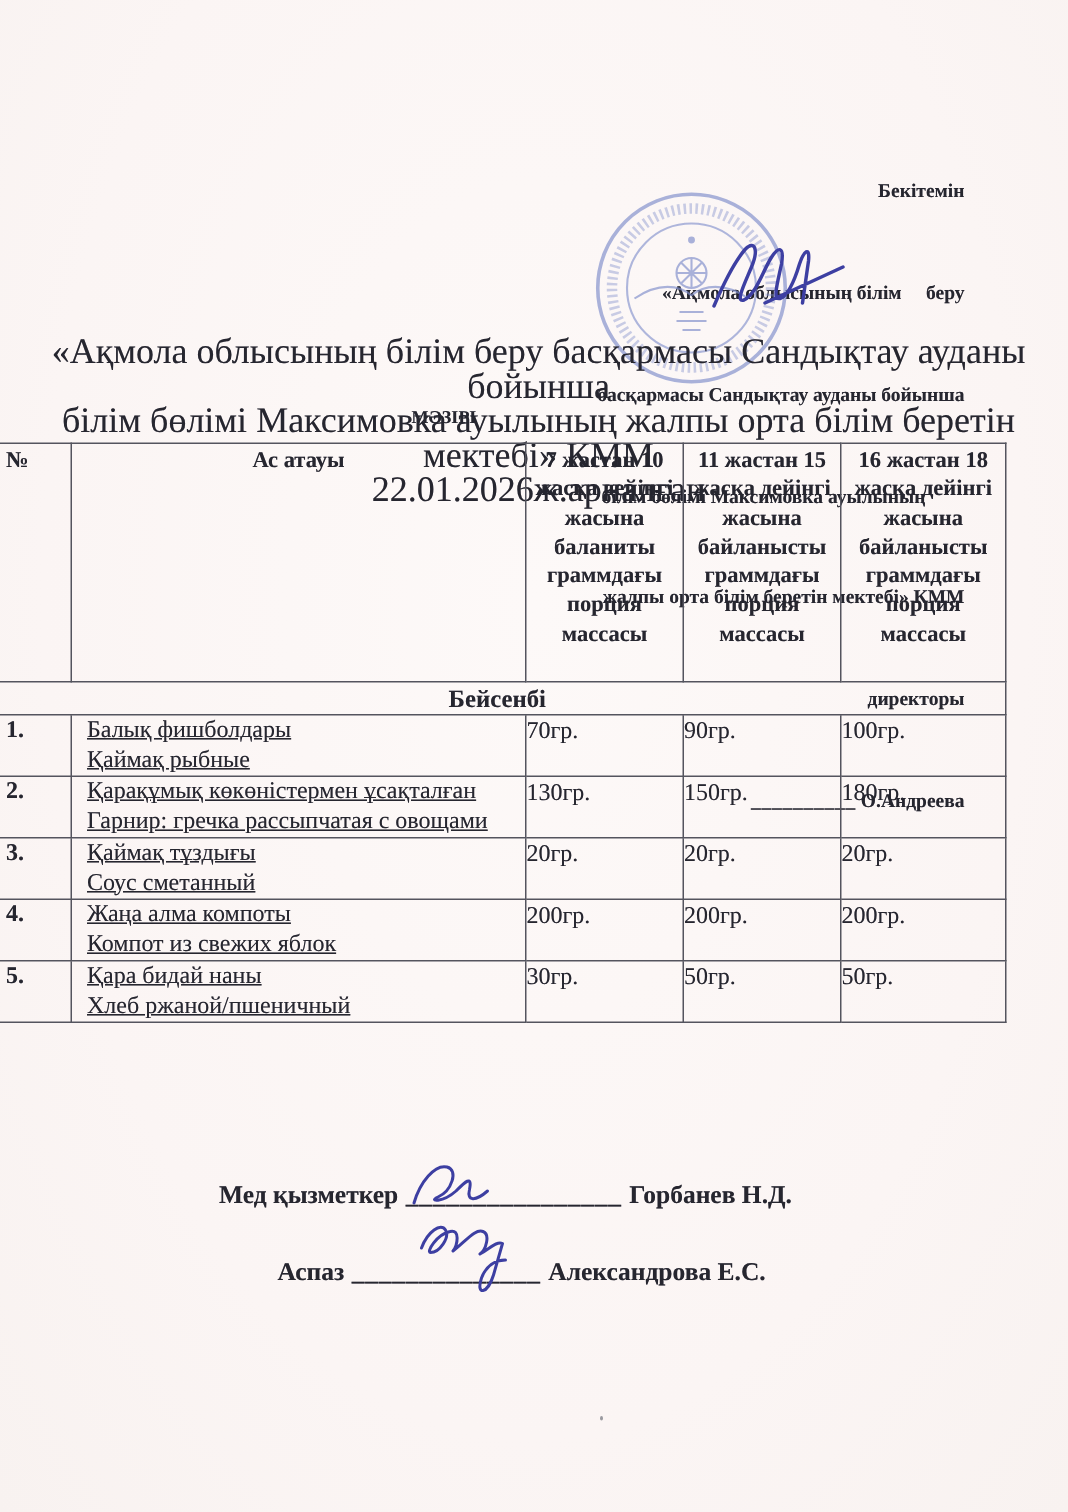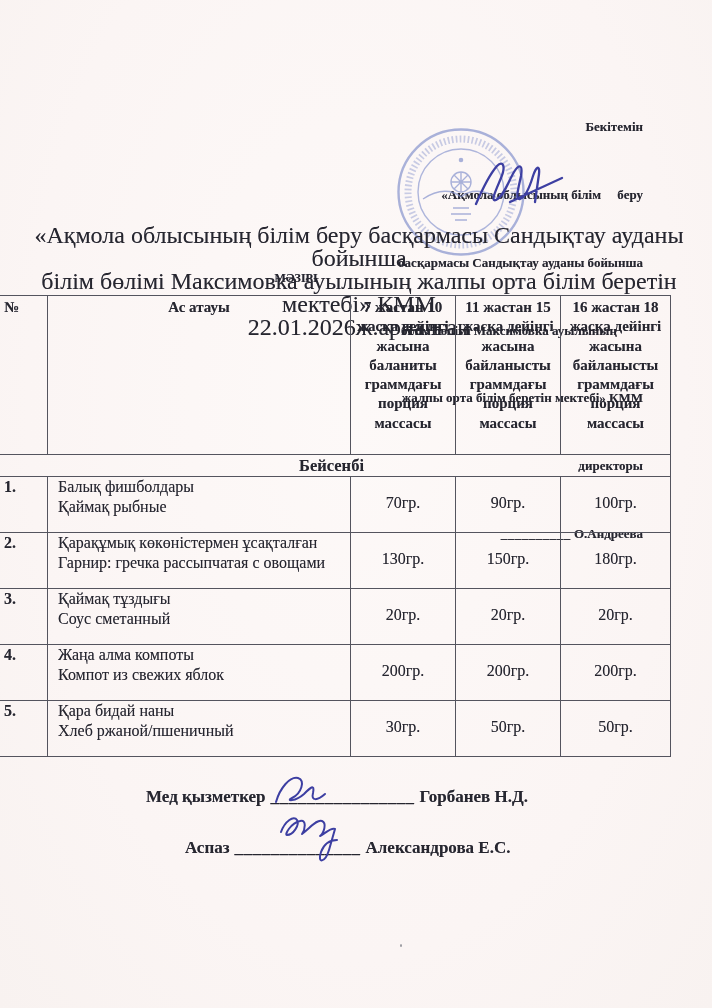--- a/index.html
+++ b/index.html
@@ -46,22 +46,22 @@
   }
   .menu-table td,.menu-table th{
     border:1px solid #54545e;padding:0;vertical-align:top;
     text-shadow:0 0 .3px rgba(38,38,60,.4);
   }
   .menu-table th{font-weight:bold;font-size:15px;line-height:19.3px;text-align:center;padding-top:2px;}
   .menu-table th.num-h{text-align:left;padding-left:11px;font-size:15px;}
   .menu-table .day-row td{height:21px;font-weight:bold;text-align:center;font-size:16.5px;line-height:21px;padding:0;}
   .menu-table .data-row td{height:39px;line-height:19.6px;}
   .menu-table .data-row .num{font-weight:bold;padding-left:11px;}
-  .menu-table .data-row .dish{padding-left:10px;}
-  .menu-table .data-row .gram{text-align:center;padding-top:16px;margin-left:22px;}
+  .menu-table .data-row .dish{padding-left:10px;text-decoration:underline;}
+  .menu-table .data-row .gram{text-align:left;padding-top:1px;margin-left:22px;}
   .menu-table .hdr-row th{height:156px;}
   
   .footer-line{position:absolute;font-weight:bold;font-size:17px;white-space:nowrap;
     text-shadow:0 0 .4px rgba(38,38,60,.45);}
   .footer-line .blank{letter-spacing:.5px;margin:0 5px;}
   .fl1{top:787px;left:146px;}
   .fl2{top:819px;left:185px;margin-top:19px;}
   .speck{position:absolute;left:400px;top:944px;width:2px;height:3px;background:#9a9aa0;border-radius:50%;}
 </style>
 </head>

